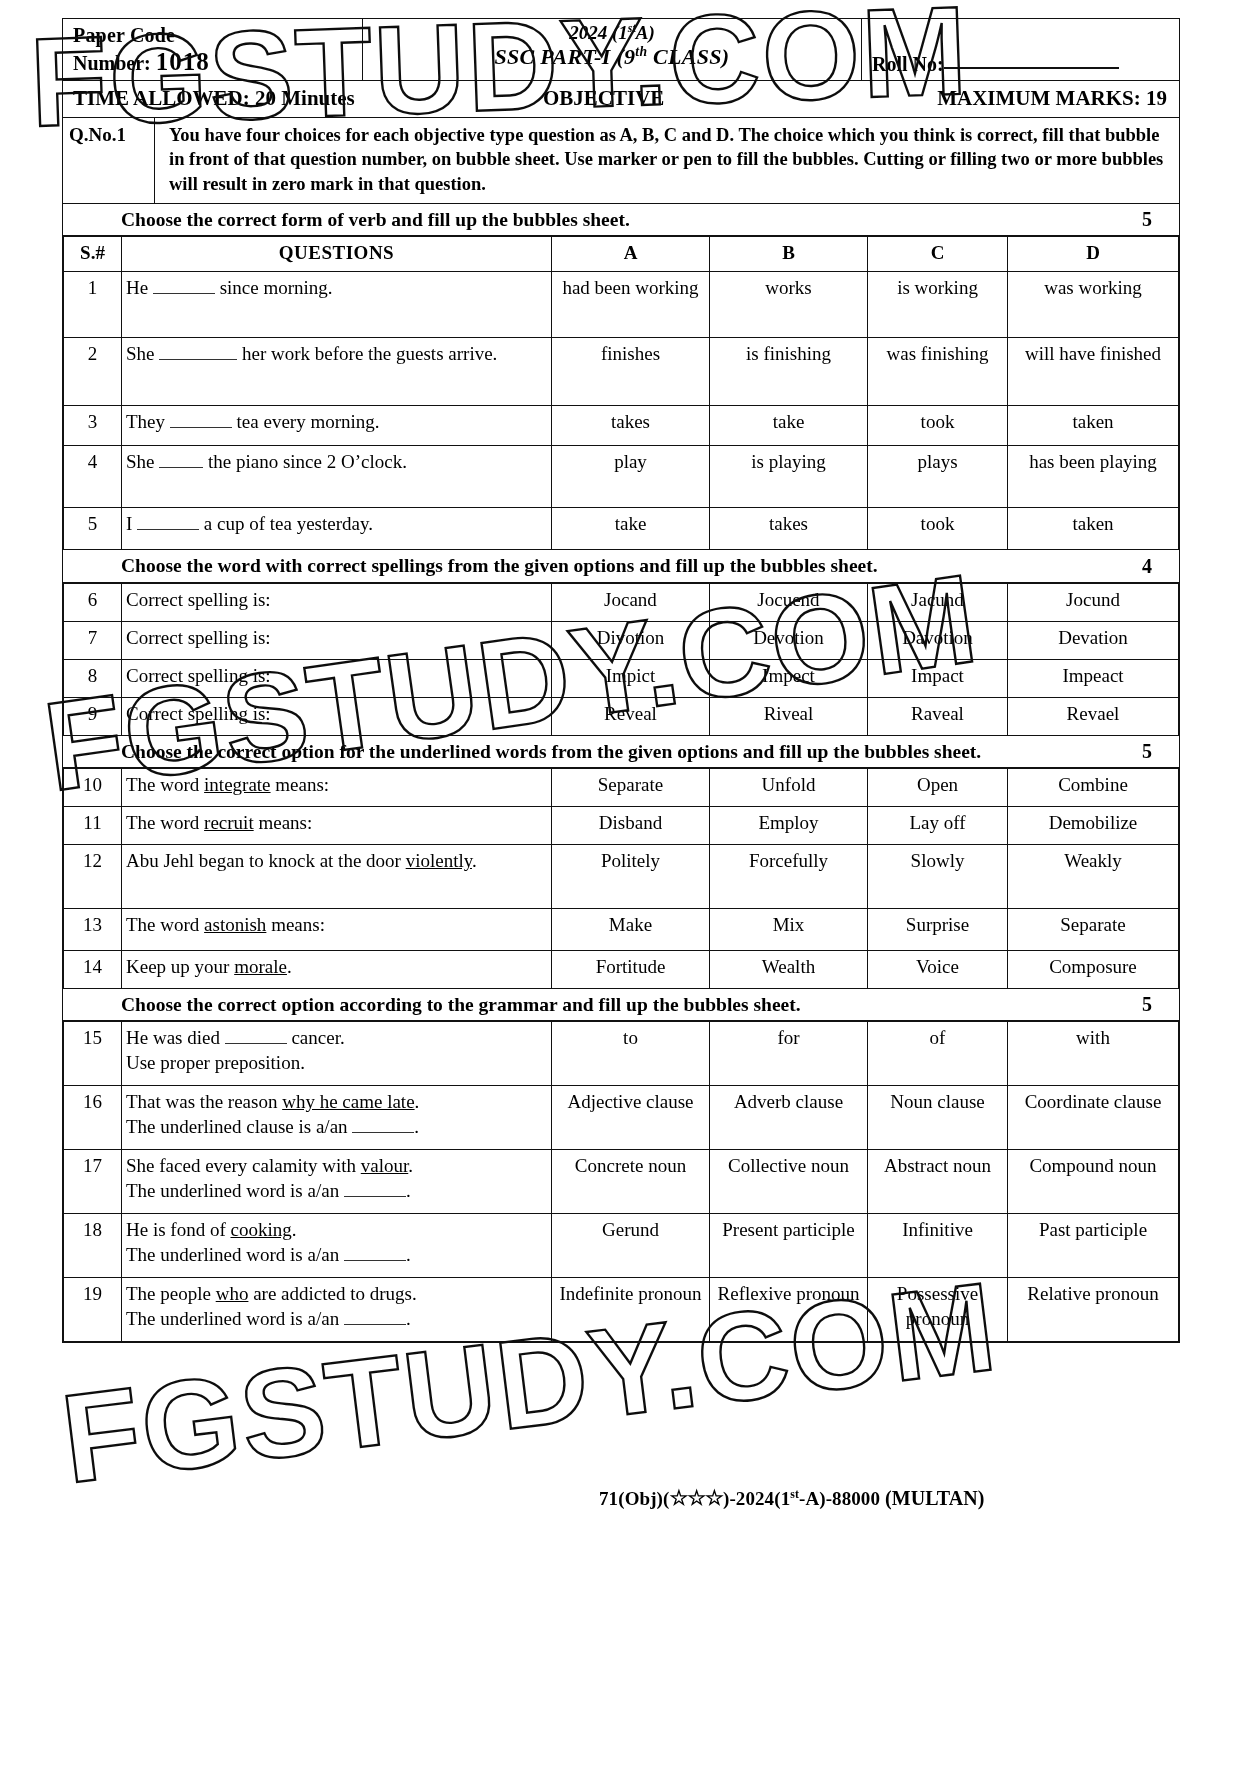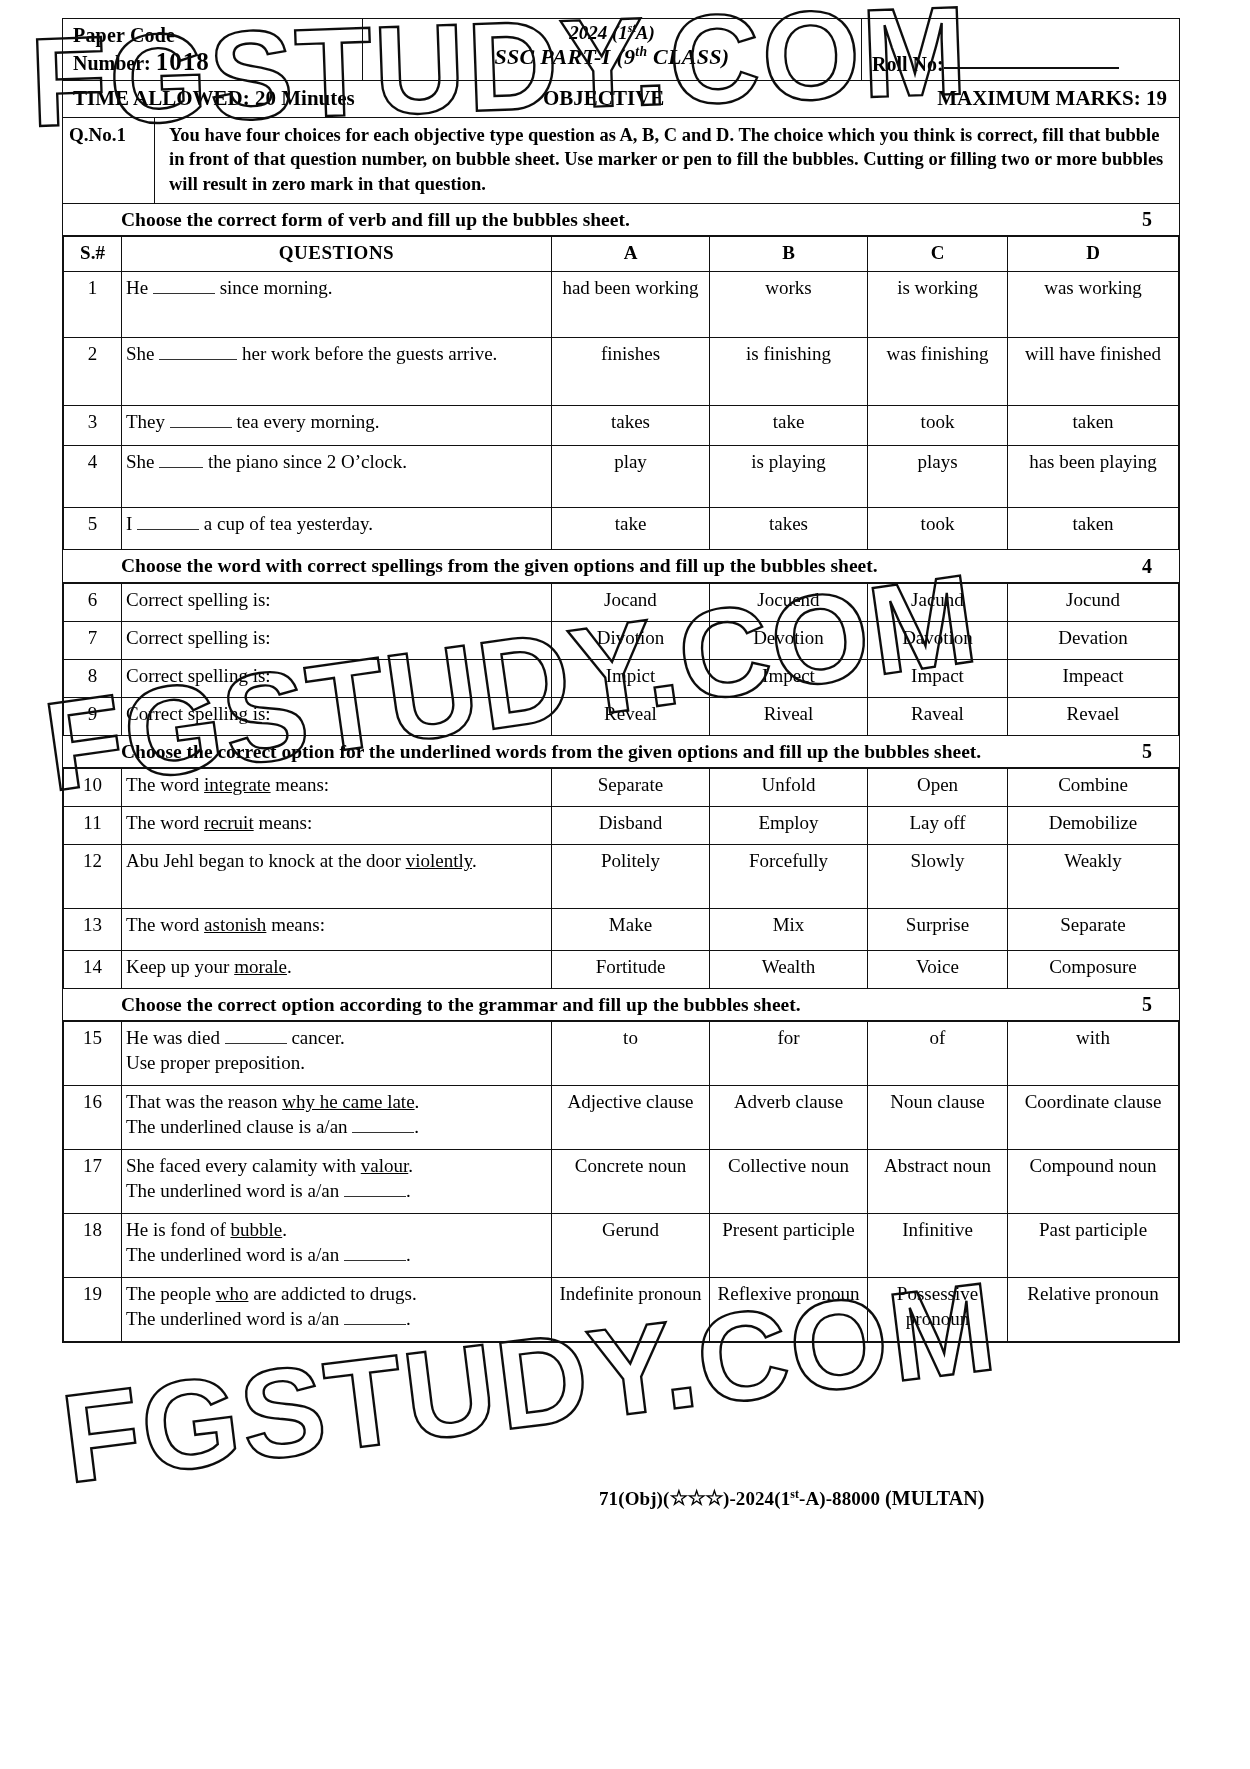--- a/index.html
+++ b/index.html
@@ -400,21 +400,21 @@
         </td>
         <td class="opt">Concrete noun</td>
         <td class="opt">Collective noun</td>
         <td class="opt">Abstract noun</td>
         <td class="opt">Compound noun</td>
       </tr>
 
       <tr style="height:64px;">
         <td class="sn">18</td>
         <td class="qq">
-          <span>He is fond of </span><span class="u">bubble</span><span>.</span>
+          <span>He is fond of </span><span class="u">cooking</span><span>.</span>
           <div><span>The underlined word is a/an </span><span class="blank bl-md"></span><span>.</span></div>
         </td>
         <td class="opt">Gerund</td>
         <td class="opt">Present participle</td>
         <td class="opt">Infinitive</td>
         <td class="opt">Past participle</td>
       </tr>
 
       <tr style="height:64px;">
         <td class="sn">19</td>

